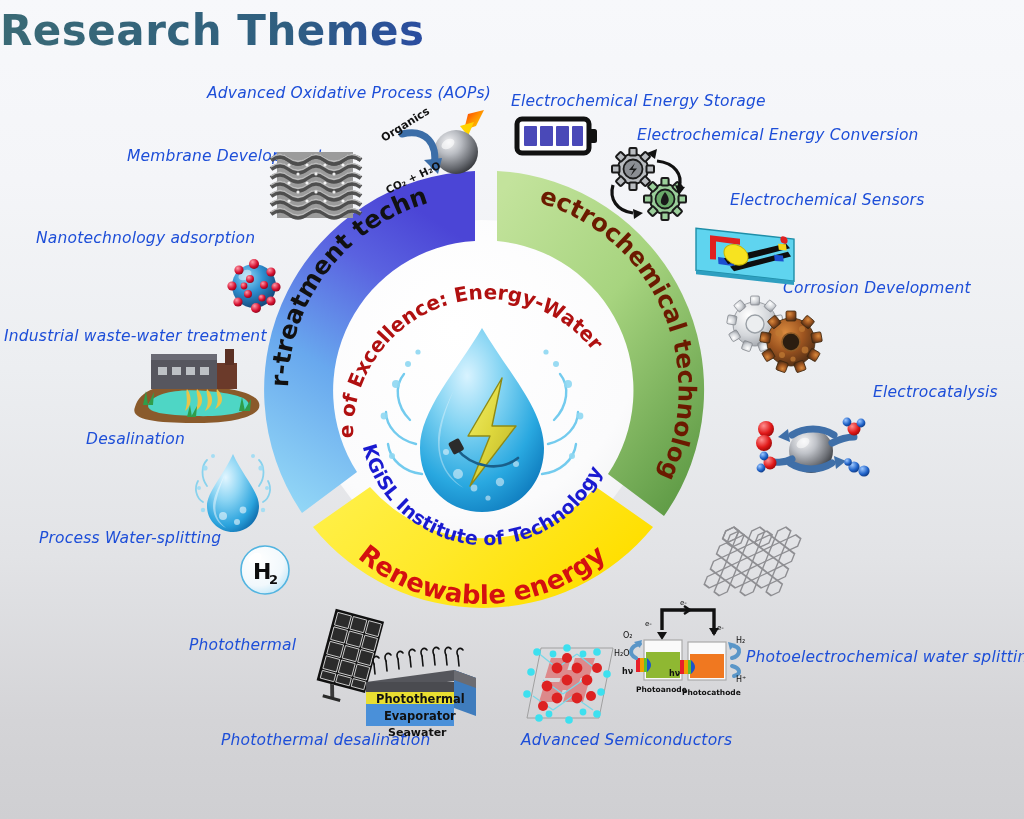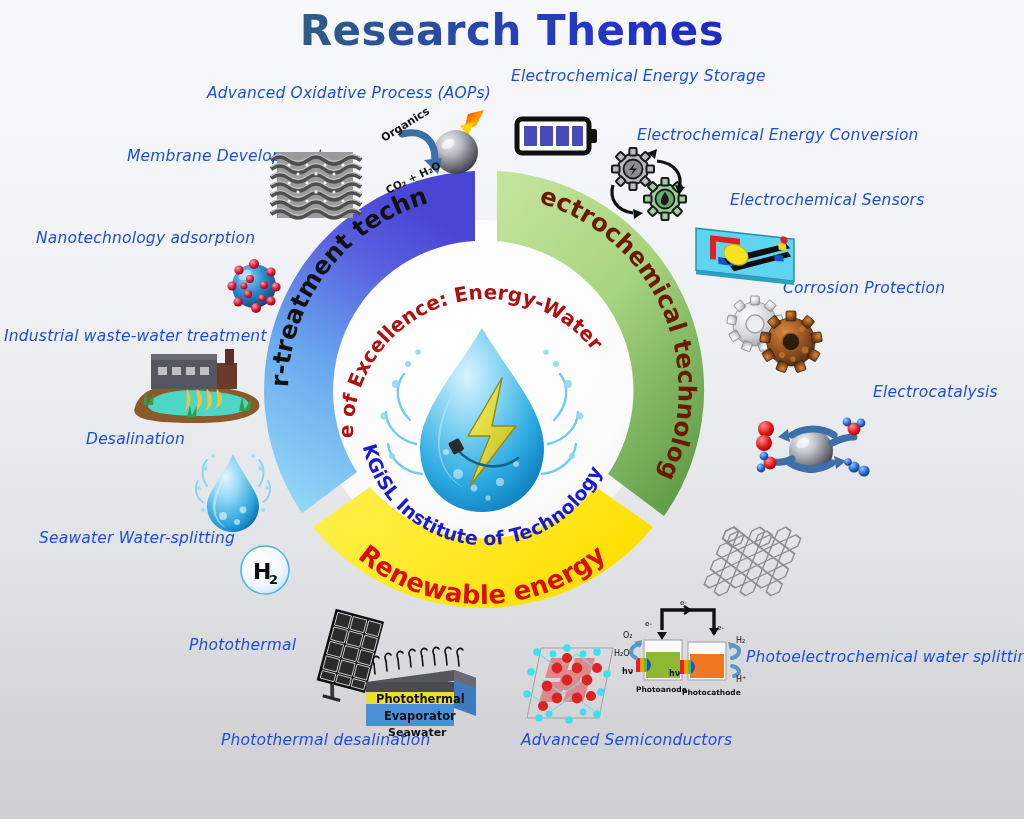--- a/index.html
+++ b/index.html
@@ -10,21 +10,20 @@
   body {
     font-family: "DejaVu Sans", sans-serif;
     background: linear-gradient(to bottom, #f7f8fb 0%, #f4f5f8 22%, #eceef1 45%, #e2e3e6 68%, #d4d4d7 88%, #cfcfd2 100%);
     position: relative;
   }
   #stage { position: absolute; inset: 0; width: 1024px; height: 819px; }
 
   .title {
     position: absolute;
     left: 0; right: 0; top: 6px;
-    text-align: center;
     font-family: "DejaVu Sans", sans-serif;
     font-weight: bold;
     font-size: 42px;
     letter-spacing: 0.5px;
     background: linear-gradient(100deg, #3a6a75 0%, #2f5f80 28%, #2436c8 58%, #1a22b5 80%, #2b4f73 100%);
     -webkit-background-clip: text;
     background-clip: text;
     color: transparent;
     -webkit-text-fill-color: transparent;
   }
@@ -171,30 +170,30 @@
       <path d="M -26 18 C -10 38 18 42 36 28" stroke="#1a5f8a" stroke-width="2.6" fill="none" stroke-linecap="round"></path>
       <rect x="-32" y="10" width="12" height="13" rx="2" fill="#2b2b2b" transform="rotate(-28 -26 16)"></rect>
     </g>
   </svg>
 
   <div class="lbl" style="left:207px; top:84px;">Advanced Oxidative Process (AOPs)</div>
   <div class="lbl" style="left:127px; top:147px;">Membrane Development</div>
   <div class="lbl" style="left:36px;  top:229px;">Nanotechnology adsorption</div>
   <div class="lbl" style="left:4px;   top:327px;">Industrial waste-water treatment</div>
   <div class="lbl" style="left:86px;  top:430px;">Desalination</div>
-  <div class="lbl" style="left:39px;  top:529px;">Seawater Water-splitting</div>
+  <div class="lbl" style="left:39px;  top:529px;">Process Water-splitting</div>
   <div class="lbl" style="left:189px; top:636px;">Photothermal</div>
   <div class="lbl" style="left:221px; top:731px;">Photothermal desalination</div>
   <div class="lbl" style="left:521px; top:731px;">Advanced Semiconductors</div>
   <div class="lbl" style="left:746px; top:648px;">Photoelectrochemical water splitting</div>
   <div class="lbl" style="left:841px; top:383px;margin-left:32px;">Electrocatalysis</div>
-  <div class="lbl" style="left:783px; top:279px;">Corrosion Protection</div>
+  <div class="lbl" style="left:783px; top:279px;">Corrosion Development</div>
   <div class="lbl" style="left:637px; top:126px;">Electrochemical Energy Conversion</div>
   <div class="lbl" style="left:730px; top:191px;">Electrochemical Sensors</div>
-  <div class="lbl" style="left:511px; top:67px;">Electrochemical Energy Storage</div>
+  <div class="lbl" style="left:511px; top:92px;">Electrochemical Energy Storage</div>
 
   <div class="icon-box" style="left:380px; top:108px;">
     <svg width="115" height="90" viewBox="0 0 115 90">
       <defs>
         <radialGradient id="sphA" cx="0.34" cy="0.28" r="0.8">
           <stop offset="0%" stop-color="#f2f2f4"></stop>
             <stop offset="35%" stop-color="#b9bcc2"></stop>
           <stop offset="75%" stop-color="#65686e"></stop>
             <stop offset="100%" stop-color="#2d2f33"></stop>
         </radialGradient>

